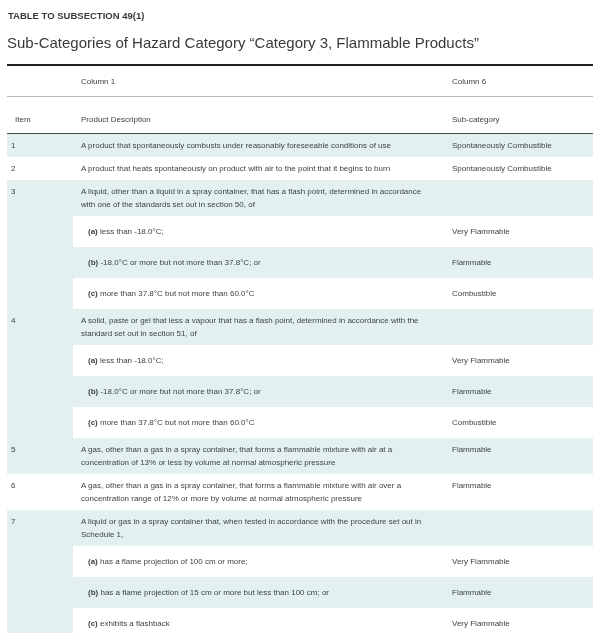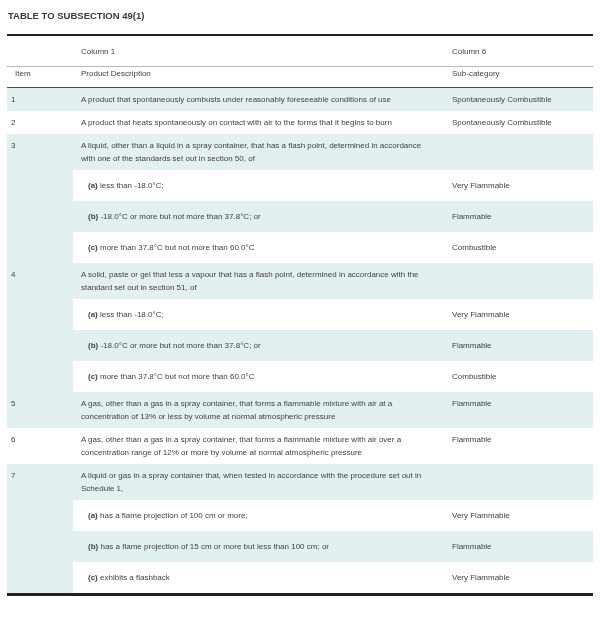--- a/index.html
+++ b/index.html
@@ -28,39 +28,40 @@
     border-bottom:3px solid #222222;
   }
   col.c-item { width:66px; }
   col.c-desc { width:371px; }
   col.c-sub  { width:149px; }
 
   td { vertical-align:top; font-size:8px; line-height:13px; color:#3f3f3f; }
 
   thead td { padding:9px 8px 8px 8px; }
   thead tr.colrow td { border-bottom:1px solid #b9b9b9;margin-top:23px; }
-  thead tr.labelrow td { padding:0 8px 7px 8px; border-bottom:1px solid #4a4a4a; }
+  thead tr.labelrow td { padding:16px 8px 7px 8px; border-bottom:1px solid #4a4a4a; }
   thead td.item-h { padding-left:4px; }
 
   tbody td { padding:5px 8px 5px 8px; }
   tbody td.item-cell { padding-left:4px; }
   tbody tr.alt td { background:#e2f1f0; }
   tbody tr.plain td { background:#ffffff; }
   
   tbody tr.alt td.item-cell.span { background:#e2f1f0; }
 
   tbody tr.subrow td { padding-top:9px; padding-bottom:9px; }
   tbody tr.subrow td.product-cell { padding-left:15px; }
   .marker { font-weight:bold; }
 </style>
 </head>
 <body>
 
 <div class="page">
   <div class="kicker">TABLE TO SUBSECTION 49(1)</div>
+  <h1 class="title">Sub-Categories of Hazard Category “Category 3, Flammable Products”</h1>
 
   <table class="rules">
     <colgroup>
       <col class="c-item">
         <col class="c-desc">
         <col class="c-sub">
     </colgroup>
     <thead>
       <tr class="colrow">
         <td class="item-h"></td>
@@ -74,21 +75,21 @@
       </tr>
     </thead>
     <tbody id="table-body">
         <tr class="alt">
           <td class="item-cell">1</td>
           <td class="product-cell">A product that spontaneously combusts under reasonably foreseeable conditions of use</td>
           <td class="subcat-cell">Spontaneously Combustible</td>
         </tr>
         <tr class="plain">
           <td class="item-cell">2</td>
-          <td class="product-cell">A product that heats spontaneously on contact with air to the forms that it begins to burn</td>
+          <td class="product-cell">A product that heats spontaneously on product with air to the point that it begins to burn</td>
           <td class="subcat-cell">Spontaneously Combustible</td>
         </tr>
         <tr class="alt">
           <td class="item-cell span" rowspan="4">3</td>
           <td class="product-cell">A liquid, other than a liquid in a spray container, that has a flash point, determined in accordance with one of the standards set out in section 50, of</td>
           <td class="subcat-cell"></td>
         </tr>
         <tr class="subrow plain">
           <td class="product-cell"><span class="marker">(a)</span> less than -18.0°C;</td>
           <td class="subcat-cell">Very Flammable</td>

